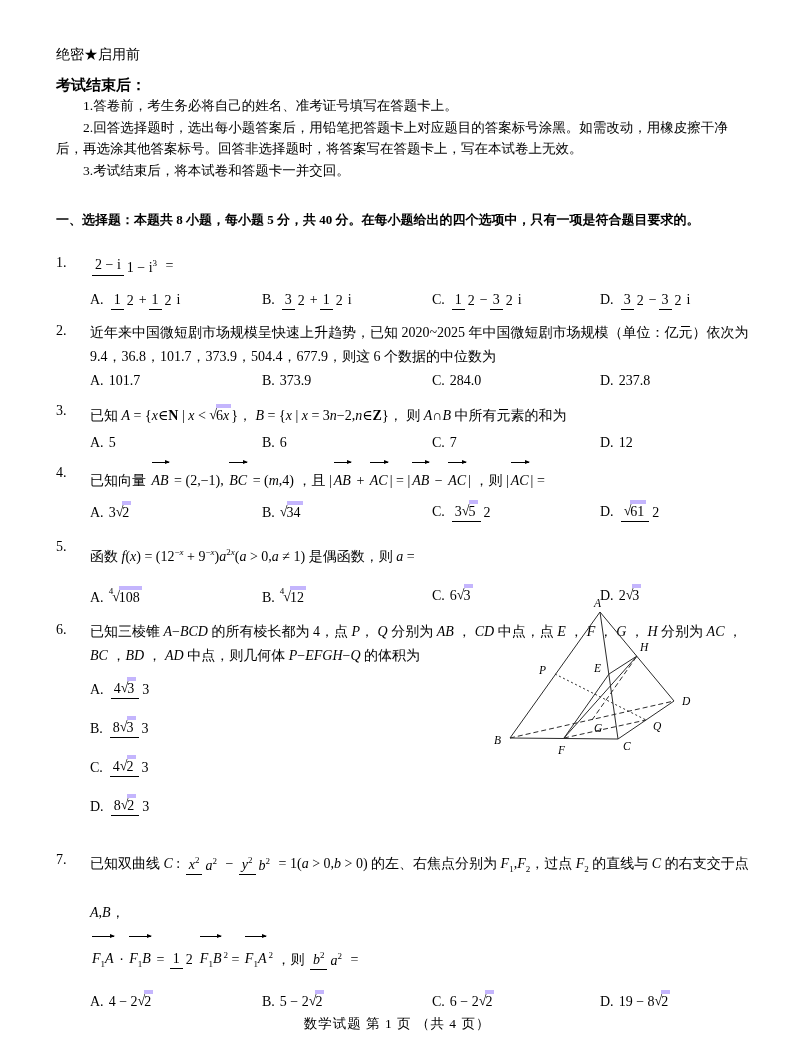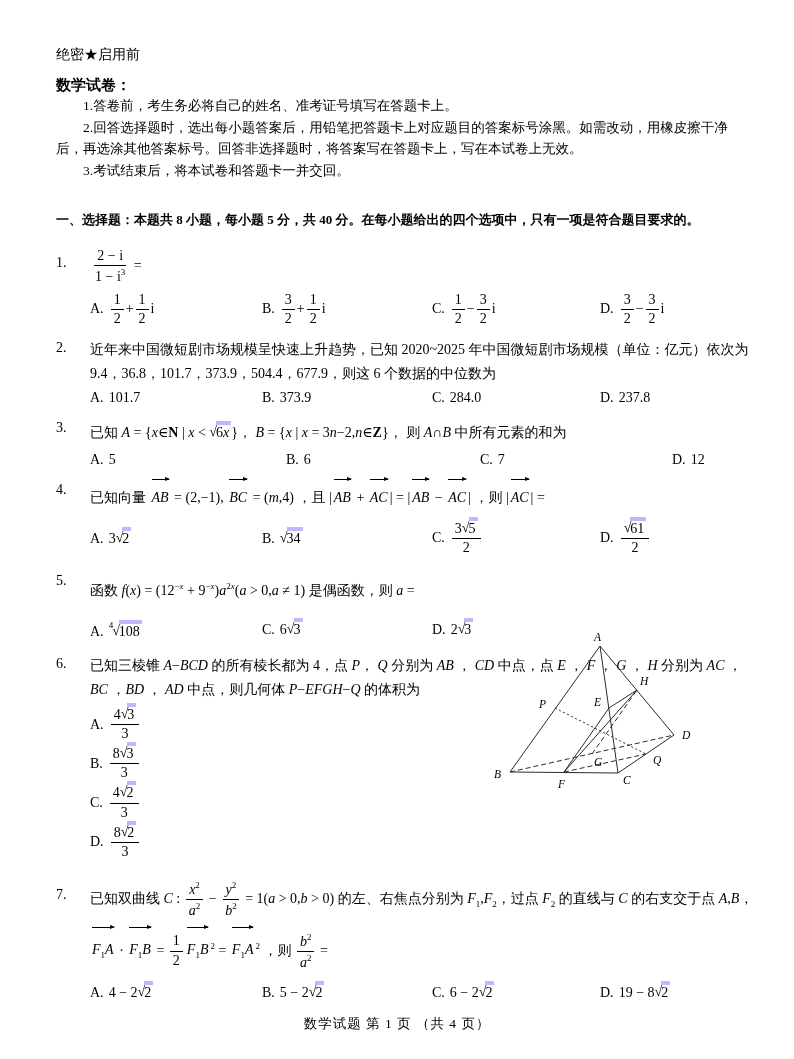--- a/index.html
+++ b/index.html
@@ -22,21 +22,21 @@
   .opt { white-space:nowrap; }
   .olabel { margin-right:5px; }
   .opt6 { font-size:14px; margin:2px 0; display:flex; align-items:center; min-height:37px; }
 
   
   .math { font-size:14px; }
   .mi { font-style:italic; }
   .mb { font-weight:bold; }
   sup.msup { font-size:9px; }
   sub.msub { font-size:9px; }
-  .frac { display:inline-flex; flex-direction:column; align-items:center; vertical-align:middle; line-height:1.15; margin:1px 2px; text-align:center; }
+  .frac { display:inline-flex; align-items:flex-start; vertical-align:middle; line-height:1.15; margin:1px 2px; text-align:center; }
   .frac .num { border-bottom:1px solid #000; padding:0 3px 1px 3px; }
   .frac .den { padding:1px 3px 0 3px; }
   .sqrt { white-space:nowrap; }
   .sqrt .ridx { font-size:9px; vertical-align:8px; margin-right:-1px; }
   .sqrt .rsign { display:inline-block; transform:translateY(-1px); }
   .sqrt .rad { border-top:4px solid #c4b5fd; padding:0 2px 0 0; margin-left:-1px; }
   .vec { display:inline-block; position:relative; margin:2px 2px 0 2px; }
   .vec .vbar { position:absolute; left:0; right:0; top:-3px; border-top:1px solid #000; height:0; }
   .vec .vbar::after { content:""; position:absolute; right:-1px; top:-3px; width:0; height:0;
       border-top:2.5px solid transparent; border-bottom:2.5px solid transparent; border-left:5px solid #000; } .mt10{margin-top:10px;} .mt12{margin-top:12px;} .mt14{margin-top:14px;}
@@ -48,21 +48,21 @@
 
   .footer { position:absolute; left:0; right:0; bottom:26px; text-align:center; font-size:13.5px; letter-spacing:1px; }
 </style>
 </head>
 <body>
 
 <div class="page">
 
   <div class="secret">绝密★启用前</div>
 
-  <div class="notice-head">数学试卷：</div>
+  <div class="notice-head">考试结束后：</div>
   <div class="notice">
     <p>1.答卷前，考生务必将自己的姓名、准考证号填写在答题卡上。</p>
     <p>2.回答选择题时，选出每小题答案后，用铅笔把答题卡上对应题目的答案标号涂黑。如需改动，用橡皮擦干净后，再选涂其他答案标号。回答非选择题时，将答案写在答题卡上，写在本试卷上无效。</p>
     <p>3.考试结束后，将本试卷和答题卡一并交回。</p>
   </div>
 
   <div class="section-title">一、选择题：本题共 8 小题，每小题 5 分，共 40 分。在每小题给出的四个选项中，只有一项是符合题目要求的。</div>
 
   <div class="q mt12">
     <div class="qno" style="padding-top:12px;">1.</div>
@@ -114,21 +114,21 @@
         <span class="opt math"><span class="olabel">C.</span><span>284.0</span></span>
         <span class="opt math"><span class="olabel">D.</span><span>237.8</span></span>
       </div>
     </div>
   </div>
 
   <div class="q mt12">
     <div class="qno">3.</div>
     <div class="qbody">
       <div class="stem math" style="line-height:30px;">已知 <span class="mi">A</span> = {<span class="mi">x</span>∈<span class="mb">N</span> | <span class="mi">x</span> &lt; <span class="sqrt"><span class="rsign">√</span><span class="rad">6<span class="mi">x</span></span></span>}，  <span class="mi">B</span> = {<span class="mi">x</span> | <span class="mi">x</span> = 3<span class="mi">n</span>−2,<span class="mi">n</span>∈<span class="mb">Z</span>}，  则 <span class="mi">A</span>∩<span class="mi">B</span> 中所有元素的和为</div>
-      <div class="opts" style="gap:24px;">
+      <div class="opts" style="">
         <span class="opt math"><span class="olabel">A.</span><span>5</span></span>
         <span class="opt math"><span class="olabel">B.</span><span>6</span></span>
         <span class="opt math"><span class="olabel">C.</span><span>7</span></span>
         <span class="opt math"><span class="olabel">D.</span><span>12</span></span>
       </div>
     </div>
   </div>
 
   <div class="q mt12">
     <div class="qno">4.</div>
@@ -148,20 +148,21 @@
       </div>
     </div>
   </div>
 
   <div class="q mt14">
     <div class="qno">5.</div>
     <div class="qbody">
       <div class="stem math" style="line-height:30px;">函数 <span class="mi">f</span>(<span class="mi">x</span>) = (12<sup class="msup">−<span class="mi">x</span></sup> + 9<sup class="msup">−<span class="mi">x</span></sup>)<span class="mi">a</span><sup class="msup">2<span class="mi">x</span></sup>(<span class="mi">a</span> &gt; 0,<span class="mi">a</span> ≠ 1) 是偶函数，则 <span class="mi">a</span> =</div>
       <div class="opts" style="margin-top:14px;">
         <span class="opt math"><span class="olabel">A.</span><span><span class="sqrt"><span class="ridx">4</span><span class="rsign">√</span><span class="rad">108</span></span></span></span>
+        <span class="opt math"><span class="olabel">B.</span><span><span class="sqrt"><span class="ridx">4</span><span class="rsign">√</span><span class="rad">12</span></span></span></span>
         <span class="opt math"><span class="olabel">C.</span><span>6<span class="sqrt"><span class="rsign">√</span><span class="rad">3</span></span></span></span>
         <span class="opt math"><span class="olabel">D.</span><span>2<span class="sqrt"><span class="rsign">√</span><span class="rad">3</span></span></span></span>
       </div>
     </div>
   </div>
 
   <div class="q mt14">
     <div class="qno">6.</div>
     <div class="qbody q6wrap">
       <div class="stem math">已知三棱锥 <span class="mi">A</span>−<span class="mi">BCD</span> 的所有棱长都为 4，点 <span class="mi">P</span>， <span class="mi">Q</span> 分别为 <span class="mi">AB</span> ， <span class="mi">CD</span> 中点，点 <span class="mi">E</span> ， <span class="mi">F</span> ， <span class="mi">G</span> ， <span class="mi">H</span> 分别为 <span class="mi">AC</span> ， <span class="mi">BC</span> ，<span class="mi">BD</span> ， <span class="mi">AD</span> 中点，则几何体 <span class="mi">P</span>−<span class="mi">EFGH</span>−<span class="mi">Q</span> 的体积为</div>

